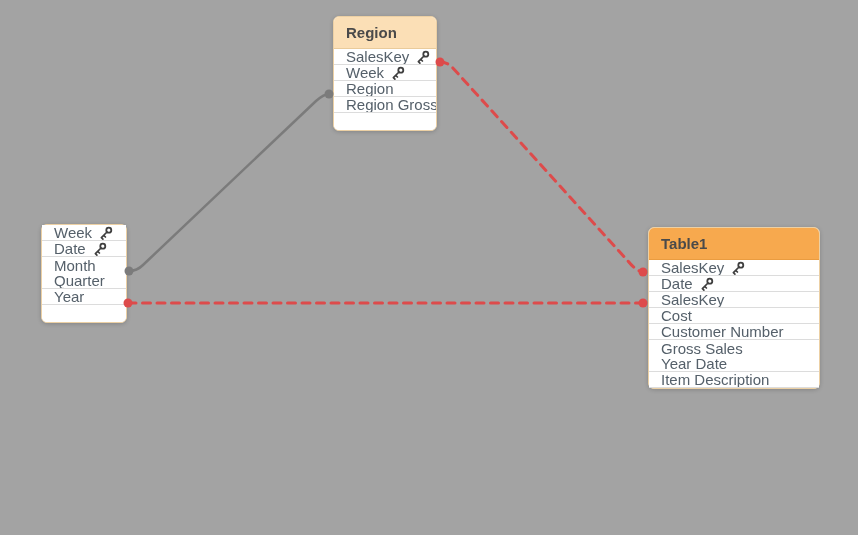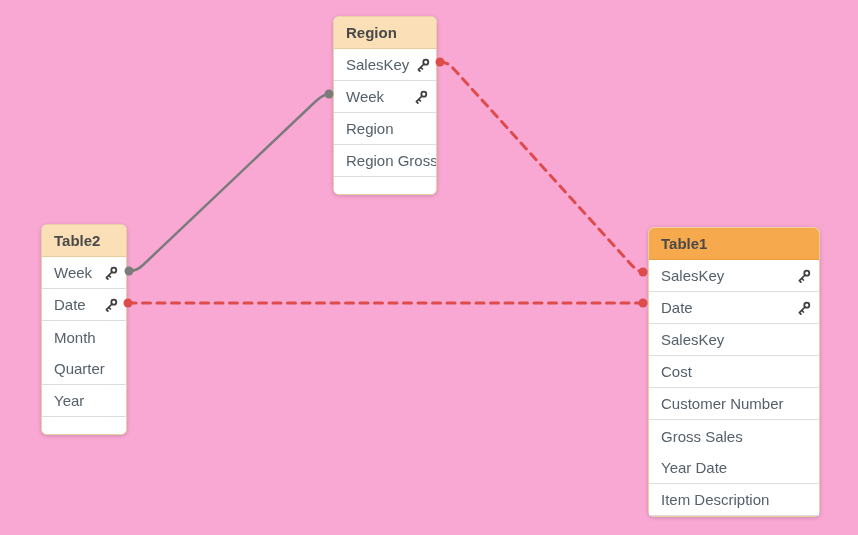--- a/index.html
+++ b/index.html
@@ -1,21 +1,21 @@
 <!DOCTYPE html>
 <html><head>
 <meta charset="utf-8">
 <style>
   * { box-sizing: border-box; margin: 0; padding: 0; }
   html, body { background: #ffffff; }
   .canvas {
     position: relative;
     width: 858px;
     height: 535px;
-    background: #f9a8d4;
+    background: #a3a3a3;
     overflow: hidden;
     font-family: "Liberation Sans", sans-serif;
   }
   .dm-table {
     position: absolute;
     background: #ffffff;
     border: 1px solid #ecd0a4;
     border-radius: 6px;
     box-shadow: 0 1px 4px rgba(0,0,0,0.18);
     z-index: 1;
@@ -33,31 +33,30 @@
     border-radius: 5px 5px 0 0;
     white-space: nowrap;
     overflow: hidden;
     cursor: move;
   }
   .dm-table.highlight .thead {
     background: #f7a94e;
     border-bottom-color: #ea9c40;
   }
   .trow {
-    height: 32px;
+    height: 16px;
     display: flex;
     align-items: center;
     padding: 0 8px 0 12px;
     font-size: 15px;
     color: #55606a;
     border-bottom: 1px solid #dcdcdc;
     white-space: nowrap;
     overflow: hidden;
     background: #ffffff;
-    justify-content: space-between;
   }
   .trow.no-sep { border-bottom: none; }
   .tfoot {
     height: 17px;
     border-radius: 0 0 5px 5px;
     background: #ffffff;
   }
   .key-icon { margin-left: 7px; flex: 0 0 auto; }
   .links {
     position: absolute;
@@ -97,23 +96,20 @@
     <div class="trow">
       <span>Region</span>
     </div>
     <div class="trow">
       <span>Region Gross</span>
     </div>
     <div class="tfoot"></div>
   </div>
 
   <div class="dm-table" id="tbl-table2">
-    <div class="thead">
-      <span>Table2</span>
-    </div>
     <div class="trow">
       <span>Week</span>
       <svg class="key-icon" width="14" height="14" viewBox="0 0 14 14">
         <circle cx="9.8" cy="4.2" r="2.5" fill="none" stroke="#3f3f3f" stroke-width="1.8"></circle>
         <path d="M8 6 L2.4 11.6 M4.7 9.3 L6.4 11 M2.4 11.6 L3.9 13.1" stroke="#3f3f3f" stroke-width="1.7" fill="none" stroke-linecap="round"></path>
       </svg>
     </div>
     <div class="trow">
       <span>Date</span>
       <svg class="key-icon" width="14" height="14" viewBox="0 0 14 14">

